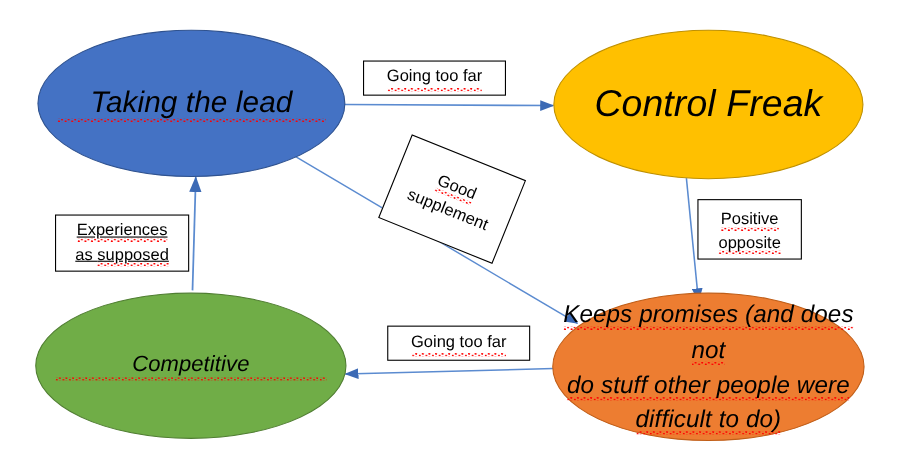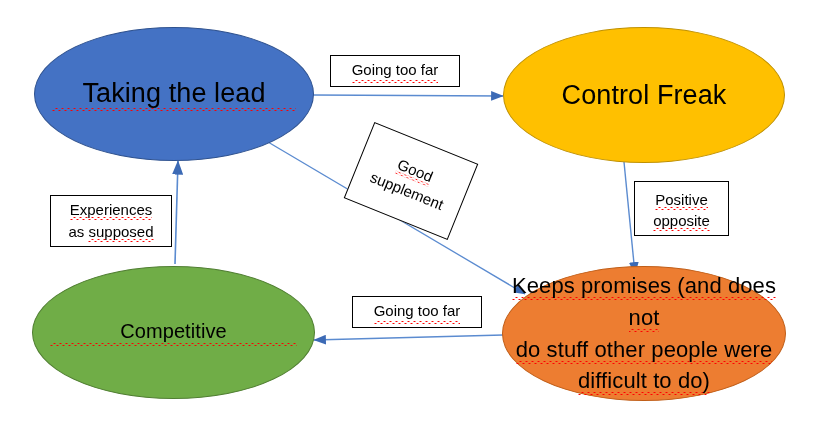--- a/index.html
+++ b/index.html
@@ -32,20 +32,21 @@
     border-radius: 50%;
     box-sizing: border-box;
     text-align: center;
     color: #000000;
   }
   .node-label {
     display: block;
     width: 88%;
     line-height: 1.22;
     letter-spacing: 0.1px;
+    font-style: italic;
   }
   .sp {
     background-repeat: repeat-x;
     background-position: 0 100%;
     background-size: 6px 3px;
     background-image:
       radial-gradient(circle at 1.5px 2.6px, #ff0000 0.9px, rgba(255,0,0,0) 1.1px),
       radial-gradient(circle at 4.5px 0.4px, #ff0000 0.9px, rgba(255,0,0,0) 1.1px);
     padding-bottom: 2px;
   }
@@ -53,21 +54,21 @@
   #node-taking-the-lead {
     left: 34px; top: 27px; width: 280px; height: 134px;
     background: #4472C4;
     border: 1px solid #2F528F;
     font-size: 27px;
   }
   #node-control-freak {
     left: 503px; top: 27px; width: 282px; height: 136px;
     background: #FFC000;
     border: 1px solid #BF9000;
-    font-size: 27px;
+    font-size: 34px;
   }
   #node-competitive {
     left: 32px; top: 266px; width: 283px; height: 133px;
     background: #70AD47;
     border: 1px solid #507E32;
     font-size: 20px;
   }
   #node-keeps-promises {
     left: 502px; top: 266px; width: 284px; height: 135px;
     background: #ED7D31;
@@ -85,21 +86,21 @@
     align-items: center;
     justify-content: center;
     text-align: center;
     font-size: 15px;
     color: #000000;
     line-height: 1.45;
     padding: 3px 7px;
   }
   #label-going-too-far-top { left: 330px; top: 55px; width: 130px; height: 32px; }
   #label-going-too-far-bottom { left: 352px; top: 296px; width: 130px; height: 32px; }
-  #label-experiences-as-difficult { left: 50px; top: 195px; width: 122px; height: 52px; }
+  #label-experiences-as-difficult { left: 50px; top: 195px; width: 122px; height: 52px; text-decoration: underline; }
   #label-positive-opposite { left: 634px; top: 181px; width: 95px; height: 55px; align-items: flex-end; }
   #label-good-supplement {
     left: 355px; top: 140px; width: 112px; height: 82px;
     transform: rotate(22deg);
   }
   .label-text { display: block; }
 </style>
 </head>
 <body>
 

